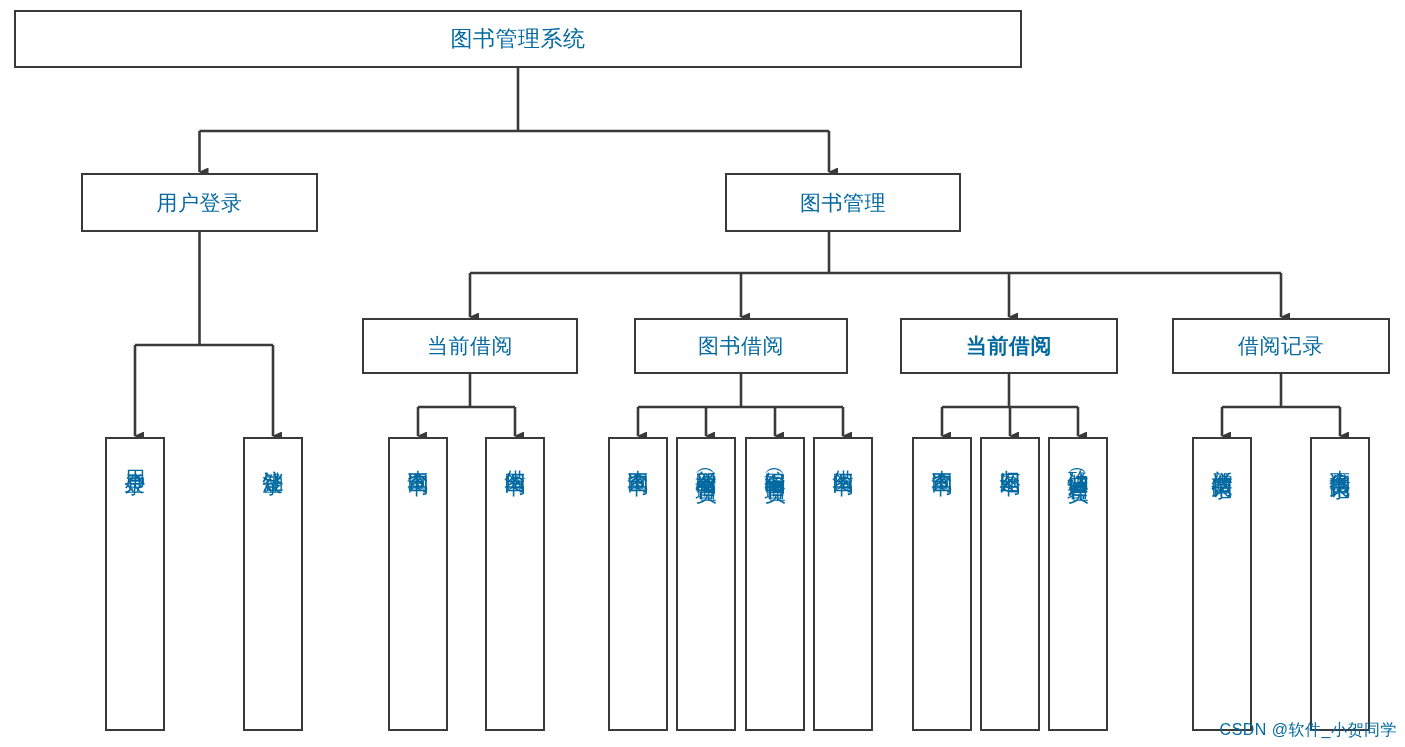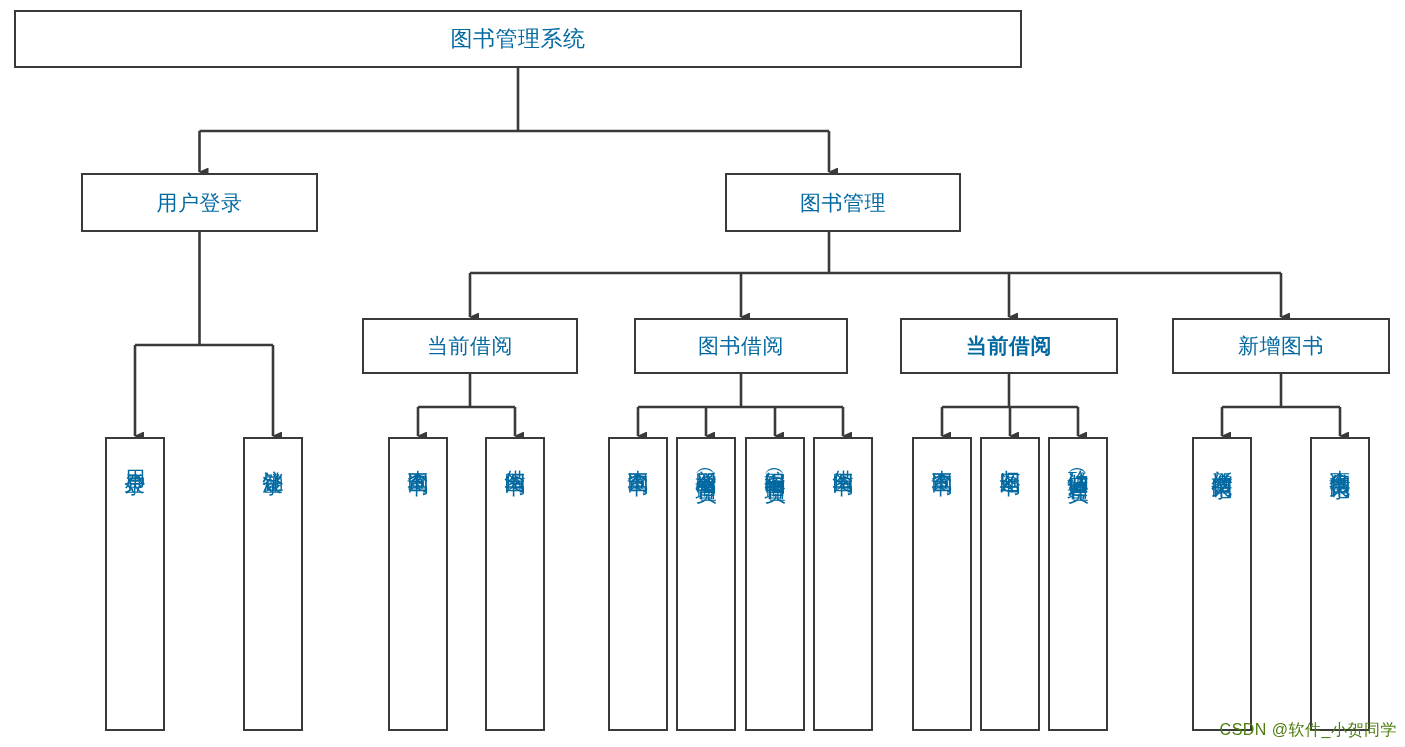--- a/index.html
+++ b/index.html
@@ -56,21 +56,21 @@
     white-space: nowrap;
   }
   .node.root .node-label {
     font-size: 22px;
   }
   .watermark {
     position: absolute;
     right: 8px;
     bottom: 6px;
     font-size: 16px;
-    color: #4d7c0f;
+    color: #0369a1;
     letter-spacing: 0.5px;
     white-space: nowrap;
   }
 </style>
 </head>
 <body>
 
 <div id="diagram-root">
   <svg class="connectors" id="connector-layer" viewBox="0 0 1405 747">
     <defs>
@@ -127,21 +127,21 @@
       <div class="node horizontal" style="left: 362px; top: 318px; width: 216px; height: 56px;">
         <span class="node-label">当前借阅</span>
       </div>
       <div class="node horizontal" style="left: 634px; top: 318px; width: 214px; height: 56px;">
         <span class="node-label">图书借阅</span>
       </div>
       <div class="node horizontal" style="left: 900px; top: 318px; width: 218px; height: 56px; font-weight: bold;">
         <span class="node-label">当前借阅</span>
       </div>
       <div class="node horizontal" style="left: 1172px; top: 318px; width: 218px; height: 56px;">
-        <span class="node-label">新增图书</span>
+        <span class="node-label">借阅记录</span>
       </div>
       <div class="node vertical" style="left: 105px; top: 437px; width: 60px; height: 294px;">
         <span class="node-label">用户登录</span>
       </div>
       <div class="node vertical" style="left: 243px; top: 437px; width: 60px; height: 294px;">
         <span class="node-label">注销登录</span>
       </div>
       <div class="node vertical" style="left: 388px; top: 437px; width: 60px; height: 294px;">
         <span class="node-label">查询图书</span>
       </div>

